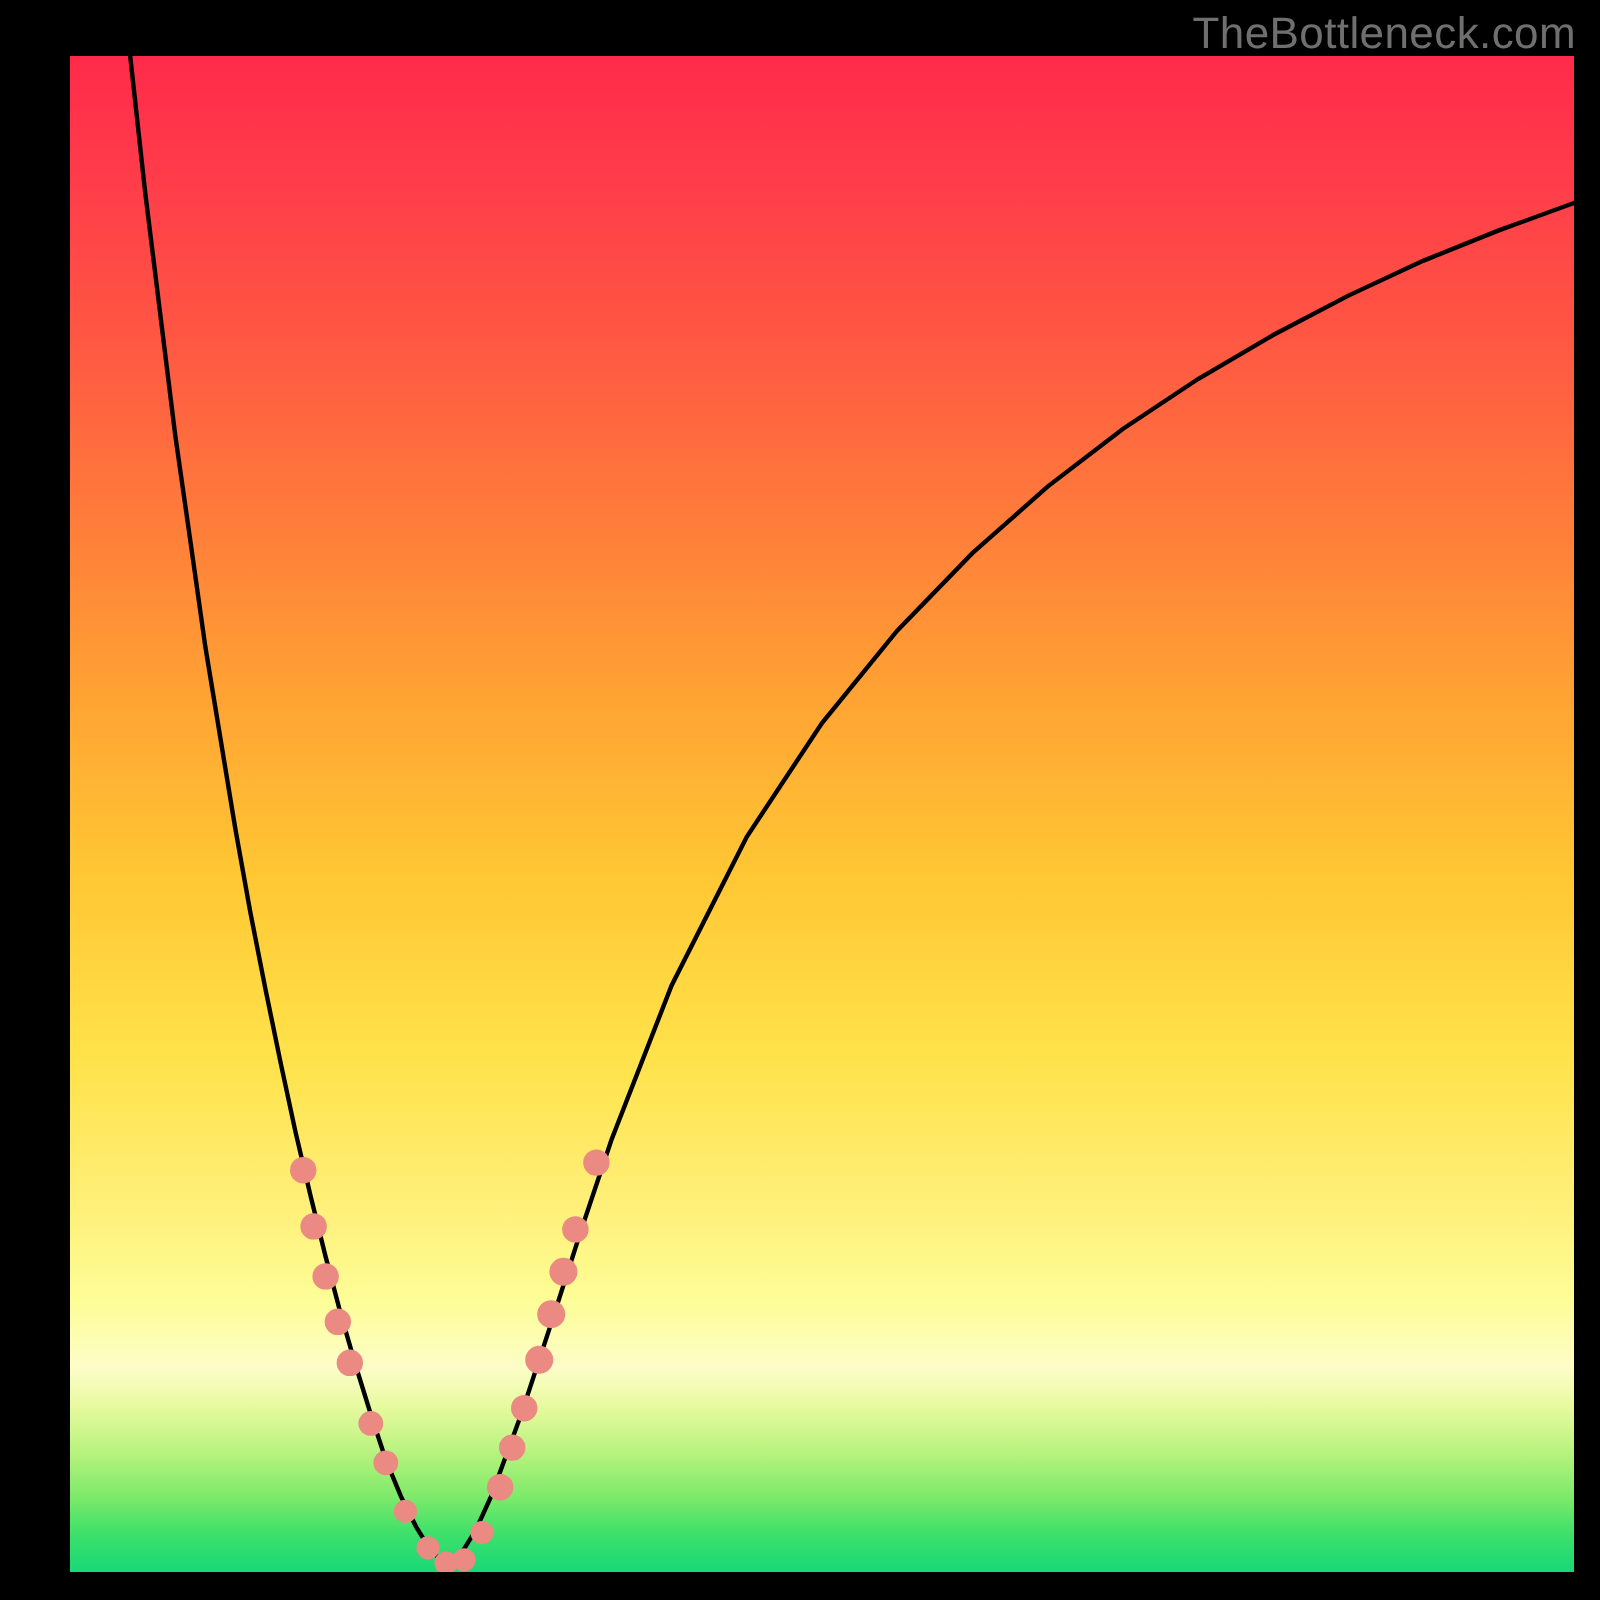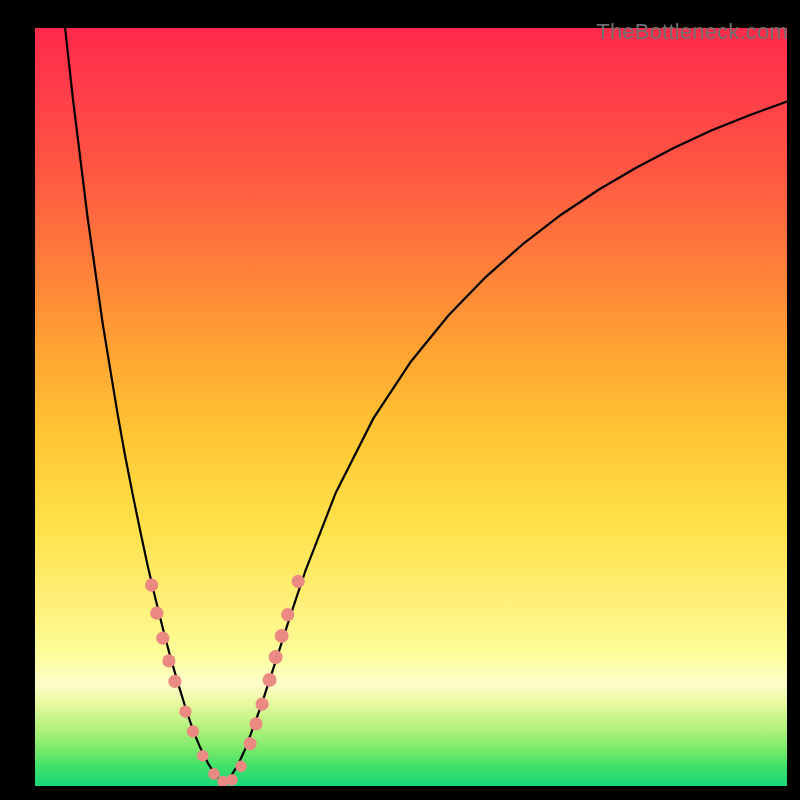--- a/index.html
+++ b/index.html
@@ -55,21 +55,21 @@
     stroke: #000;
     stroke-width: 2.2;
     stroke-linecap: round;
   }
   .marker {
     fill: #eb8a82;
     stroke: none;
   }
   .watermark {
     position: absolute;
-    top: 19px;
+    top: 4px;
     right: 12px;
     color: #6f6f6f;
     font-size: 22px;
     font-weight: 500;
     letter-spacing: 0.2px;
     user-select: none;
   }
 </style>
 </head>
 <body>

